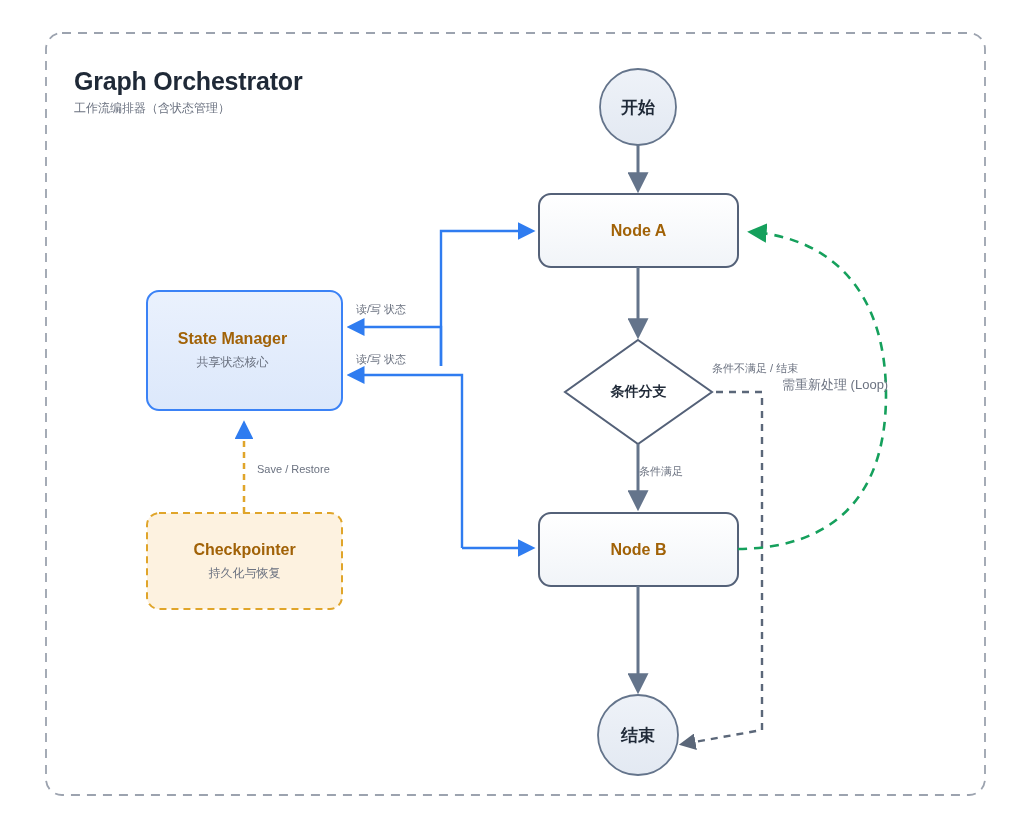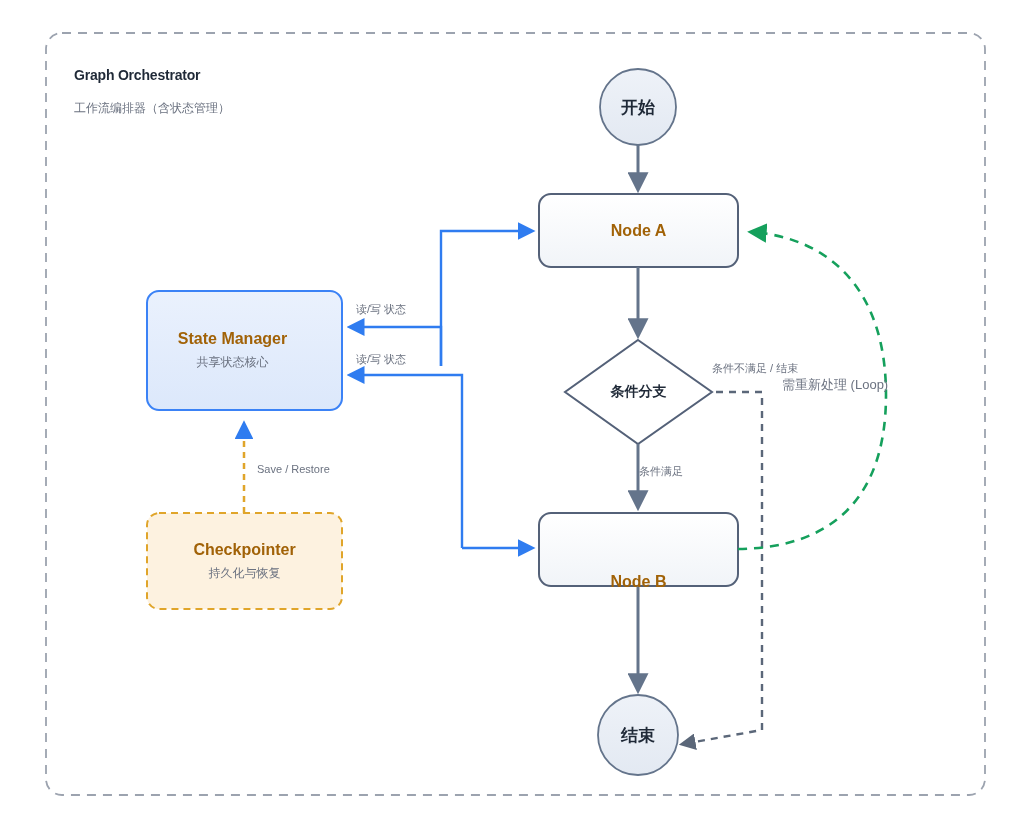--- a/index.html
+++ b/index.html
@@ -1,20 +1,20 @@
 <!DOCTYPE html>
 <html><head>
 <meta charset="utf-8">
 <style>
   html,body{margin:0;padding:0;background:#ffffff;}
   body{font-family:"Liberation Sans","DejaVu Sans",sans-serif;}
   #stage{position:relative;width:1021px;height:826px;background:#ffffff;overflow:hidden;}
   #svg-layer{position:absolute;left:0;top:0;width:1021px;height:826px;}
   .lbl{position:absolute;white-space:nowrap;}
-  .title{font-size:14px;font-weight:bold;color:#1f2937;letter-spacing:-0.2px;}
+  .title{font-size:25px;font-weight:bold;color:#1f2937;letter-spacing:-0.2px;}
   .subtitle{font-size:12px;color:#6b7280;}
   .node-title{font-size:16px;font-weight:bold;color:#a16207;}
   .node-sub{font-size:12px;color:#6b7280;}
   .circle-text{font-size:17px;font-weight:bold;color:#1f2937;}
   .diamond-text{font-size:14px;font-weight:bold;color:#1f2937;text-align:center;}
   .edge-lbl{font-size:11px;color:#6b7280;}
   .edge-lbl-green{font-size:13px;color:#6b7280;}
   .ctr{position:absolute;display:flex;flex-direction:column;align-items:center;justify-content:center;}
 </style>
 </head>
@@ -98,21 +98,21 @@
   </div>
 
   <div class="ctr" style="left:539px;top:194px;width:199px;height:73px;">
     <span class="node-title">Node A</span>
   </div>
 
   <div class="ctr" style="left:565px;top:362px;width:147px;height:60px;">
     <span class="diamond-text">条件分支</span>
   </div>
 
-  <div class="ctr" style="left:539px;top:513px;width:199px;height:73px;margin-top:32px;">
+  <div class="ctr" style="left:539px;top:513px;width:199px;height:73px;">
     <span class="node-title">Node B</span>
   </div>
 
   <div class="ctr" style="left:598px;top:695px;width:80px;height:80px;">
     <span class="circle-text">结束</span>
   </div>
 
   <div class="ctr" style="left:147px;top:291px;width:171px;height:119px;gap:6px;">
     <span class="node-title">State Manager</span>
     <span class="node-sub">共享状态核心</span>

